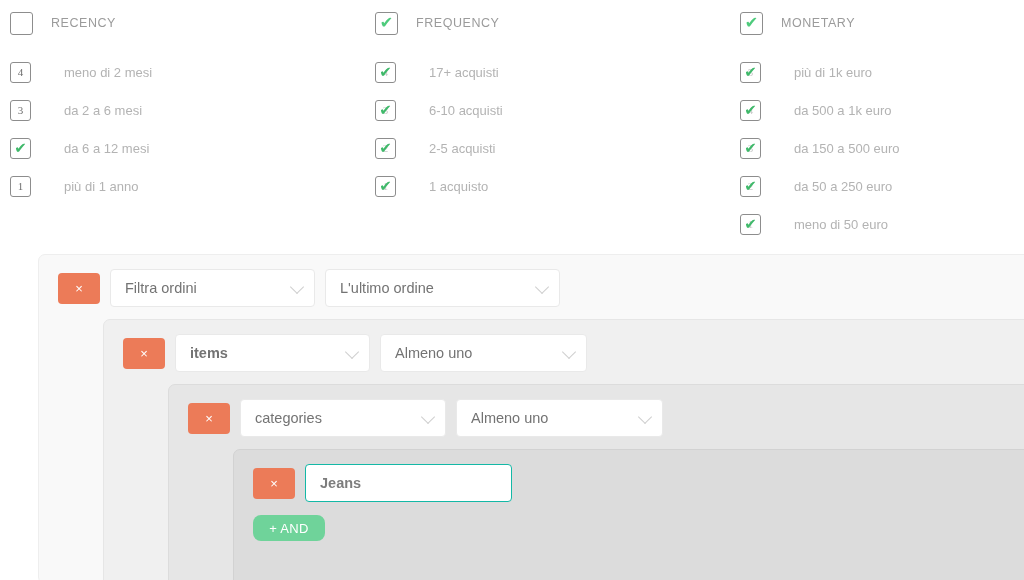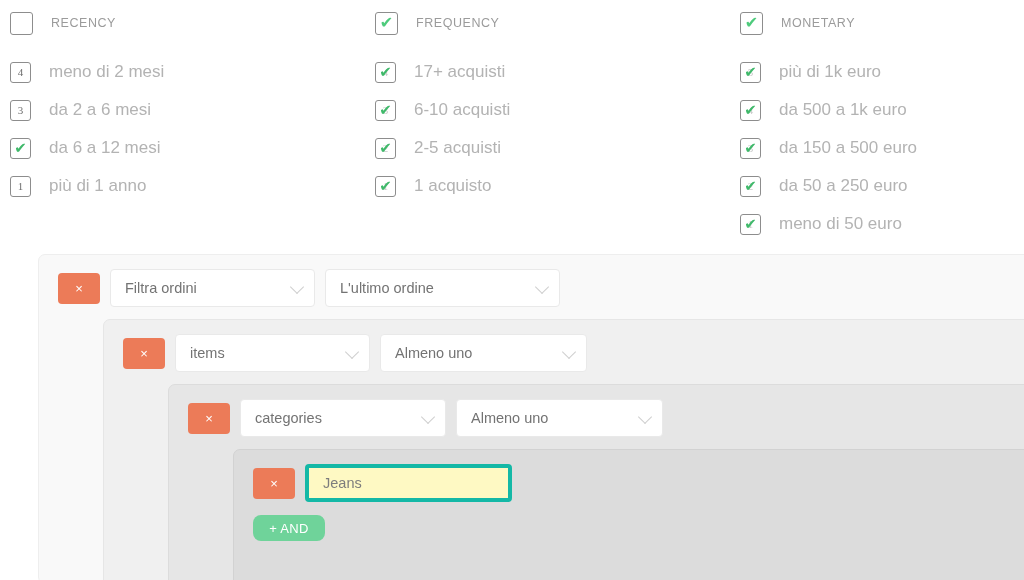--- a/index.html
+++ b/index.html
@@ -48,22 +48,22 @@
   }
 
   .rfm-item-row {
     display: flex;
     align-items: center;
     height: 26px;
     margin-top: 12px;
   }
   .rfm-item-row.first-item { margin-top: 21px; }
   .rfm-item-label {
-    margin-left: 18px;
-    font-size: 17px;
+    margin-left: 33px;
+    font-size: 13px;
     color: #b3b3b3;
     white-space: nowrap;
   }
 
   
   .cbox {
     position: relative;
     width: 21px;
     height: 21px;
     border: 1px solid #8d8d8d;
@@ -195,36 +195,37 @@
     width: 9px;
     height: 9px;
     margin-top: -6px;
     border-left: 1.3px solid #cfcfcf;
     border-bottom: 1.3px solid #cfcfcf;
     transform: rotate(-45deg);
   }
 
   .qb-input {
     height: 38px;
-    background: #fef9c3;
-    border: 4px solid #14b8a6;
+    background: #ffffff;
+    border: 1px solid #14b8a6;
     border-radius: 4px;
     box-sizing: border-box;
     padding: 0 14px;
     font-size: 14.5px;
     color: #7d7d7d;
     font-family: "Liberation Sans", sans-serif;
     outline: none;
     flex: 0 0 auto;
+    font-weight: bold;
   }
 
   
   .w-filtra { width: 205px; }
   .w-ultimo { width: 235px; }
-  .w-items  { width: 195px; }
+  .w-items  { width: 195px; font-weight: bold; }
   .w-alm1   { width: 207px; }
   .w-cat    { width: 206px; }
   .w-alm2   { width: 207px; }
   .w-name   { width: 197px; }
   .w-cont   { width: 205px; }
   .w-jeans  { width: 207px; }
 
   .and-btn {
     margin-top: 13px;
     width: 72px;

